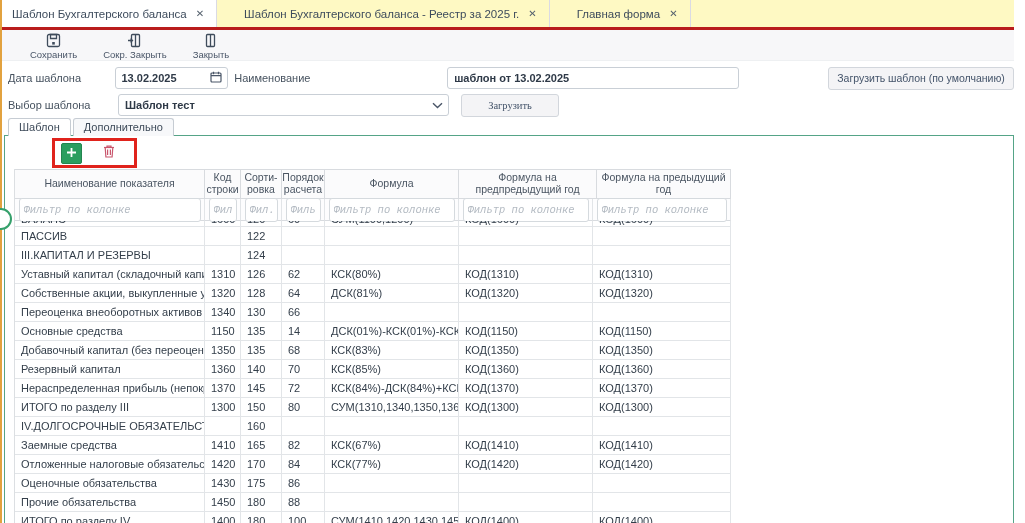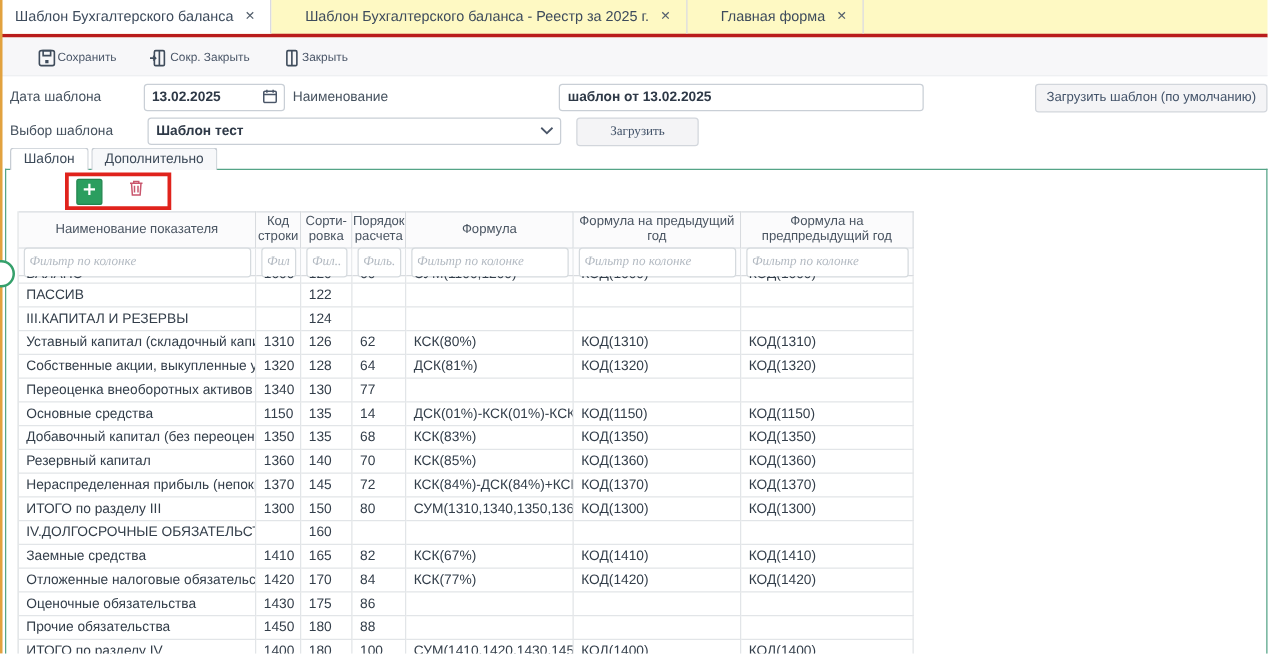--- a/index.html
+++ b/index.html
@@ -10,21 +10,21 @@
 
   
   .tabbar{height:27px;background:#fef9c3;border-bottom:3px solid #b91c1c;display:flex;align-items:stretch;gap:15px;}
   .wtab{display:flex;align-items:center;gap:9px;padding:0 12px;font-size:11.5px;color:#3d4b5c;
         border-right:1px solid #dadae4;cursor:default;white-space:nowrap;}
   .wtab.active{background:#fff;}
   .wtab .x{font-size:10px;color:#55616e;line-height:1;}
 
   
   .cmdbar{height:30px;background:#f7f7f9;border-bottom:1px solid #eef0f2;display:flex;gap:26px;padding-left:30px;}
-  .tbtn{display:flex;align-items:center;justify-content:flex-start;gap:1px;padding-top:3px;
+  .tbtn{display:flex;flex-direction:column;align-items:center;justify-content:flex-start;gap:1px;padding-top:3px;
         font-size:9.5px;color:#4a5668;cursor:default;}
   .tbtn svg{display:block;}
 
   
   .formrow{display:flex;align-items:center;padding-left:8px;}
   .row1{height:24px;margin-top:5px;}
   .row2{height:22px;margin-top:4px;}
   .flabel{width:110px;font-size:11px;color:#46525f;}
   .flabel2{width:220px;margin-left:6px;font-size:11px;color:#46525f;}
   .ibox{height:20px;border:1px solid #c9cfd6;border-radius:3px;background:#fff;display:flex;align-items:center;
@@ -57,21 +57,21 @@
   .grid{margin-left:9px;width:725px;border-left:1px solid #dcdfe2;font-size:11px;}
   .ghead,.gfilter,.trow{display:flex;}
   .c0{width:190px;} .c1{width:36px;} .c2{width:41px;} .c3{width:43px;}
   .c4{width:134px;} .c5{width:134px;} .c6{width:138px;}
   .hcell{box-sizing:border-box;flex:none;background:#fbfbfc;border-right:1px solid #d8dbdf;border-top:1px solid #d8dbdf;
          border-bottom:1px solid #d8dbdf;height:30px;display:flex;align-items:center;justify-content:center;
          text-align:center;font-size:10.5px;line-height:1.12;color:#4a5562;padding:0 3px;}
   .fcell{box-sizing:border-box;flex:none;background:#fdfdfe;border-right:1px solid #e2e5e8;border-bottom:1px solid #d8dbdf;
          height:22px;display:flex;align-items:center;justify-content:center;}
   .fcell input{box-sizing:border-box;width:calc(100% - 7px);height:17px;border:1px solid #d5dade;border-radius:3px;
-         font-family:Liberation Serif, serif;font-size:10.5px;font-style:italic;color:#38414c;padding:11px 4px;outline:none;}
+         font-family:Liberation Mono, monospace;font-size:10.5px;font-style:italic;color:#38414c;padding:11px 4px;outline:none;}
   .fcell input::placeholder{color:#b3bac2;opacity:1;}
   .trow{height:19px;}
   .tcell{box-sizing:border-box;flex:none;border-right:1px solid #e2e5e8;border-bottom:1px solid #e2e5e8;
          overflow:hidden;white-space:nowrap;display:block;line-height:18px;padding:0 3px 0 6px;color:#333e4a;}
   .trow.clipped{height:6px;}
   .trow.clipped .tcell{line-height:14px;}
   .trow.clipped .tcell span{display:block;margin-top:-9px;}
 
   
   .pin{position:absolute;left:-10px;top:208px;width:18px;height:18px;border-radius:50%;
@@ -200,22 +200,22 @@
         </div>
       </div>
 
       <div class="grid">
         <div class="ghead">
             <div class="hcell c0">Наименование показателя</div>
             <div class="hcell c1">Код строки</div>
             <div class="hcell c2">Сорти-ровка</div>
             <div class="hcell c3">Порядок расчета</div>
             <div class="hcell c4">Формула</div>
+            <div class="hcell c6">Формула на предпредыдущий год</div>
             <div class="hcell c5">Формула на предыдущий год</div>
-            <div class="hcell c6">Формула на предпредыдущий год</div>
           </div>
         <div class="gfilter">
             <div class="fcell c0">
               <input placeholder="Фильтр по колонке" style="">
             </div>
             <div class="fcell c1">
               <input placeholder="Фил..." style="">
             </div>
             <div class="fcell c2">
               <input placeholder="Фил..." style="">
@@ -290,21 +290,21 @@
               <div class="tcell c2"><span>128</span></div>
               <div class="tcell c3"><span>64</span></div>
               <div class="tcell c4"><span>ДСК(81%)</span></div>
               <div class="tcell c5"><span>КОД(1320)</span></div>
               <div class="tcell c6"><span>КОД(1320)</span></div>
             </div>
             <div class="trow">
               <div class="tcell c0"><span>Переоценка внеоборотных активов</span></div>
               <div class="tcell c1"><span>1340</span></div>
               <div class="tcell c2"><span>130</span></div>
-              <div class="tcell c3"><span>77</span></div>
+              <div class="tcell c3"><span>66</span></div>
               <div class="tcell c4"><span></span></div>
               <div class="tcell c5"><span></span></div>
               <div class="tcell c6"><span></span></div>
             </div>
             <div class="trow">
               <div class="tcell c0"><span>Основные средства</span></div>
               <div class="tcell c1"><span>1150</span></div>
               <div class="tcell c2"><span>135</span></div>
               <div class="tcell c3"><span>14</span></div>
               <div class="tcell c4"><span>ДСК(01%)-КСК(01%)-КСК(02...</span></div>

